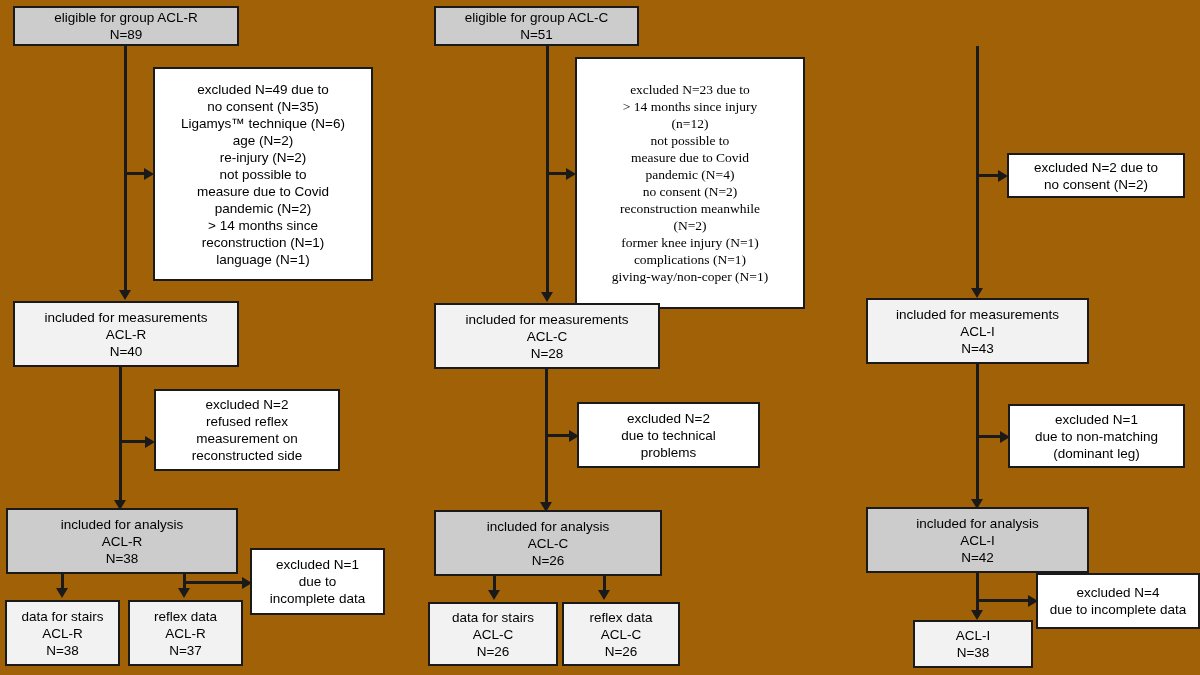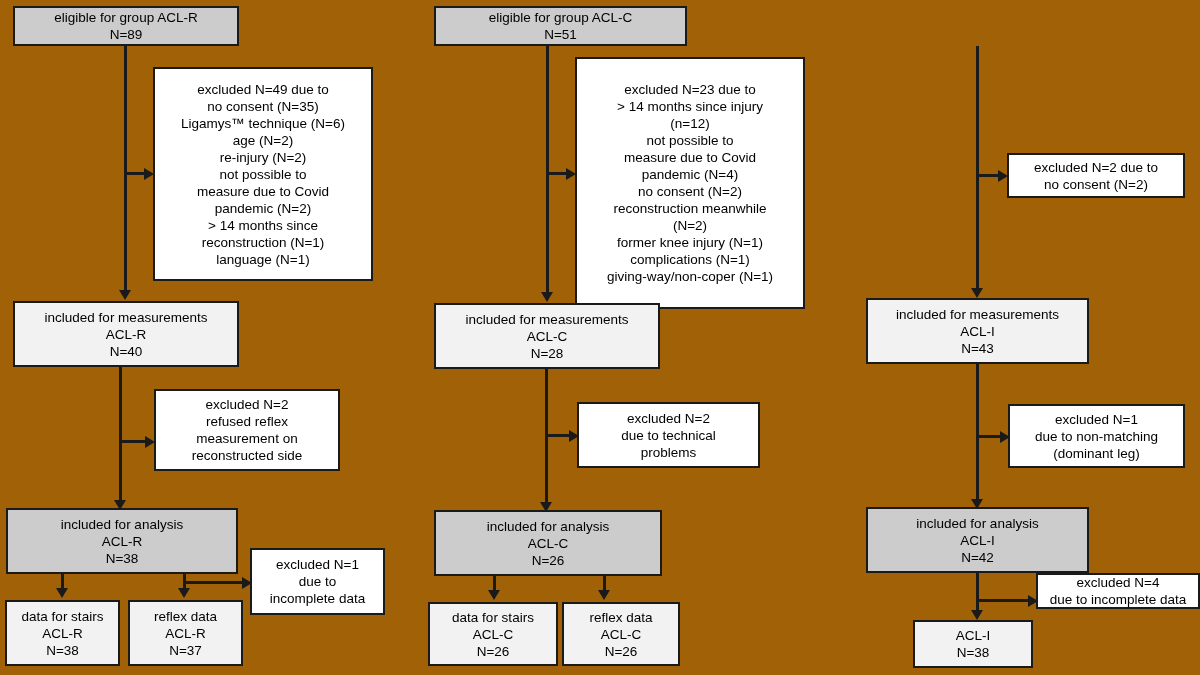--- a/index.html
+++ b/index.html
@@ -120,30 +120,30 @@
 incomplete data</div>
 
   <div class="box fill-light" style="left:5px; top:600px; width:115px; height:66px;">data for stairs
 ACL-R
 N=38</div>
 
   <div class="box fill-light" style="left:128px; top:600px; width:115px; height:66px;">reflex data
 ACL-R
 N=37</div>
 
-  <div class="box fill-dark" style="left:434px; top:6px; width:253px; height:40px;">eligible for group ACL-C
+  <div class="box fill-dark" style="left:434px; top:6px; width:205px; height:40px;">eligible for group ACL-C
 N=51</div>
 
   <div class="vline" style="left:546px; top:46px; height:250px;"></div>
   <div class="arrow-down" style="left:541px; top:292px;"></div>
 
   <div class="hline" style="left:546px; top:172px; width:24px;"></div>
   <div class="arrow-right" style="left:566px; top:168px;"></div>
 
-  <div class="box fill-white" style="left:575px; top:57px; width:230px; height:252px;">excluded N=23 due to
+  <div class="box fill-white" style="left:575px; top:57px; width:230px; height:252px;font-family:Liberation Serif, serif;">excluded N=23 due to
 &gt; 14 months  since injury
 (n=12)
 not possible to
 measure due to Covid
 pandemic (N=4)
 no consent (N=2)
 reconstruction  meanwhile
 (N=2)
 former knee injury (N=1)
 complications (N=1)
@@ -208,19 +208,19 @@
   <div class="box fill-dark" style="left:866px; top:507px; width:223px; height:66px;">included for analysis
 ACL-I
 N=42</div>
 
   <div class="vline" style="left:976px; top:573px; height:44px;"></div>
   <div class="arrow-down" style="left:971px; top:610px;"></div>
 
   <div class="hline" style="left:976px; top:599px; width:56px;"></div>
   <div class="arrow-right" style="left:1028px; top:595px;"></div>
 
-  <div class="box fill-white" style="left:1036px; top:573px; width:164px; height:36px;">excluded N=4
+  <div class="box fill-white" style="left:1036px; top:573px; width:164px; height:56px;">excluded N=4
 due to incomplete data</div>
 
   <div class="box fill-light" style="left:913px; top:620px; width:120px; height:48px;">ACL-I
 N=38</div>
 
 </div>
 
 </body></html>

